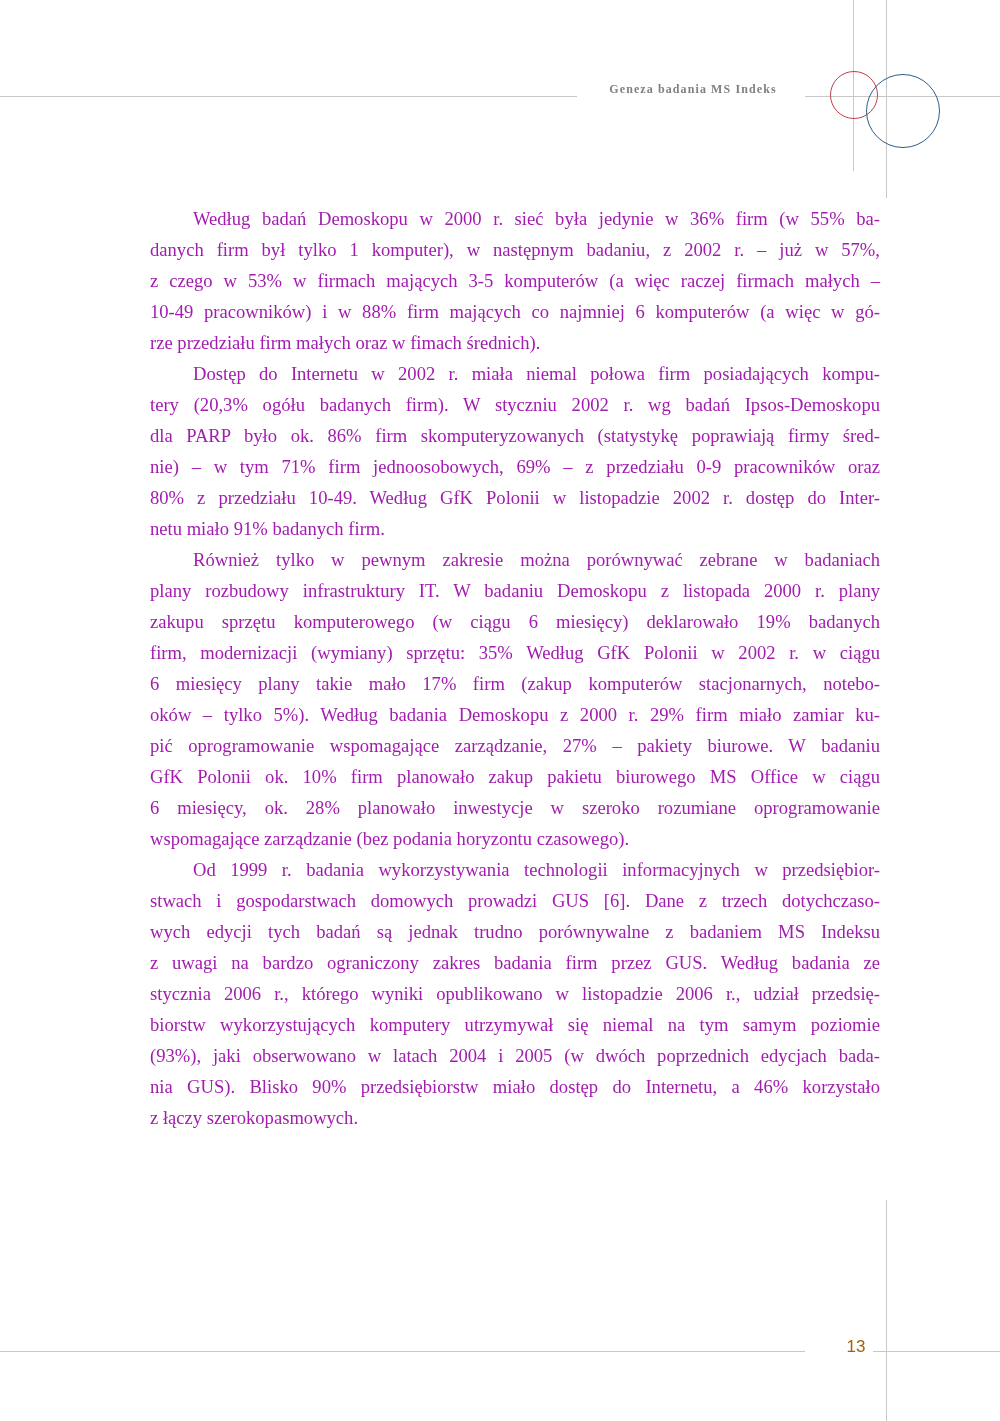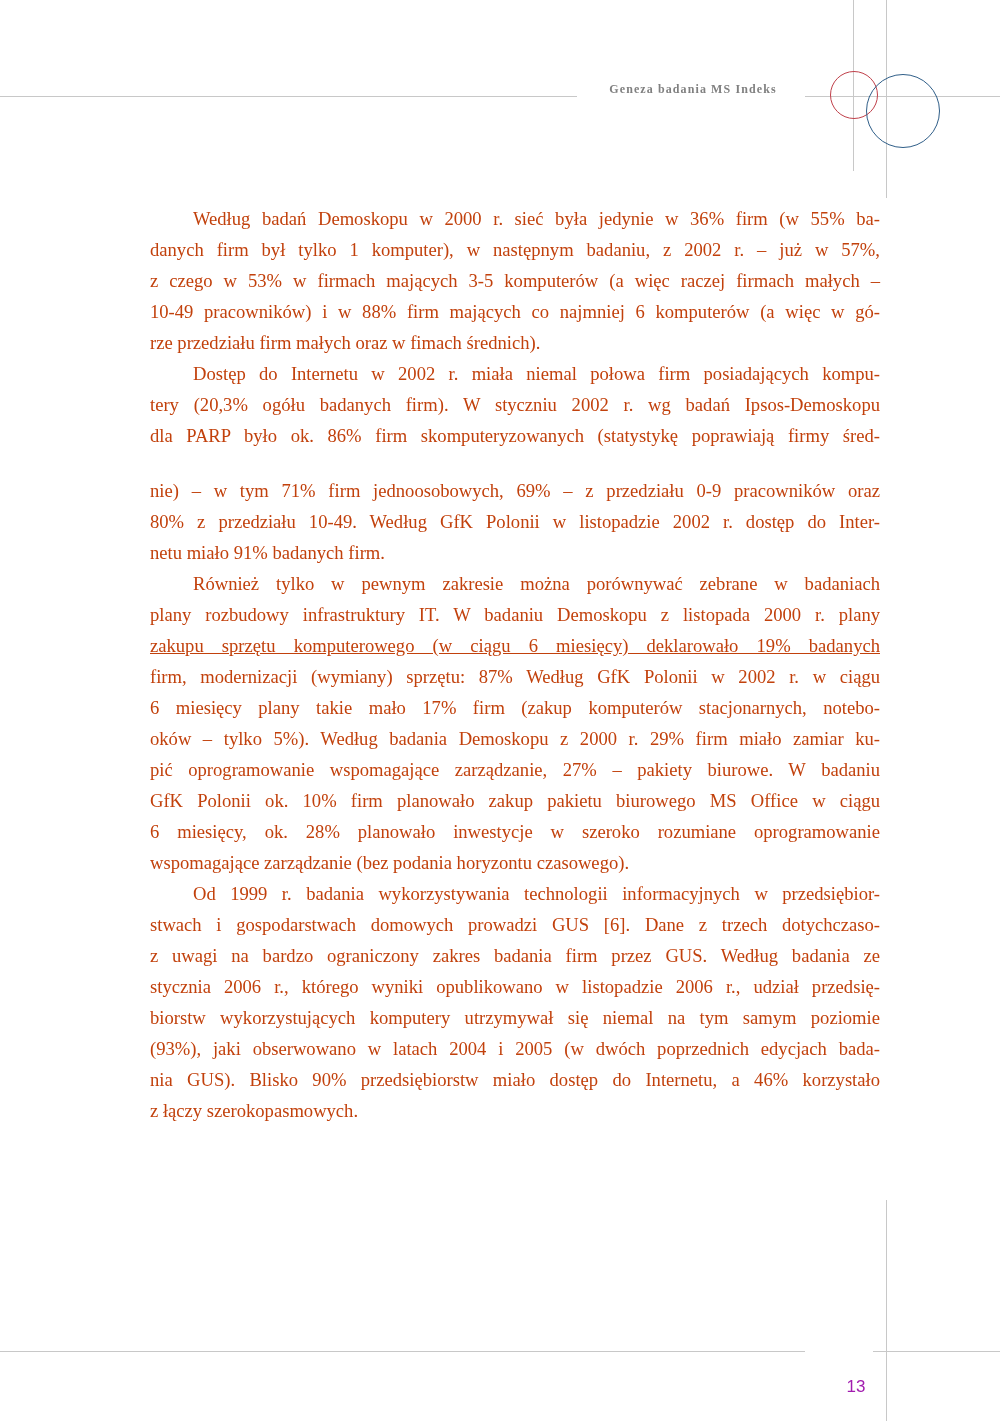--- a/index.html
+++ b/index.html
@@ -3,25 +3,25 @@
   <meta charset="utf-8">
   <style>
     html, body { margin: 0; padding: 0; background: #ffffff; }
     body { width: 1000px; height: 1421px; position: relative; overflow: hidden; font-family: "Liberation Serif", "DejaVu Serif", serif; }
     .rule-h { position: absolute; height: 1px; background: #c8c8c8; }
     .rule-v { position: absolute; width: 1px; background: #c8c8c8; }
     .running-head { position: absolute; left: 585px; top: 82px; width: 216px; text-align: center; font-size: 12px; font-weight: bold; letter-spacing: 1.1px; color: #808080; white-space: nowrap; }
     .circle { position: absolute; border-radius: 50%; box-sizing: border-box; background: transparent; }
     .circle.red { left: 830px; top: 71px; width: 48px; height: 48px; border: 1.5px solid #c0404a; }
     .circle.blue { left: 866px; top: 74px; width: 74px; height: 74px; border: 1.5px solid #2f5e88; }
-    .body-text { position: absolute; left: 150px; top: 203px; width: 730px; color: #c2410c; font-size: 18.6px; }
+    .body-text { position: absolute; left: 150px; top: 203px; width: 730px; color: #a21caf; font-size: 18.6px; }
     .line { height: 31px; line-height: 31px; text-align: justify; text-align-last: justify; white-space: nowrap; overflow: visible; }
     .line.indent { padding-left: 43px; }
     .line.last { text-align-last: left; }
-    .page-number { position: absolute; left: 838px; top: 1337px; width: 36px; text-align: center; font-family: "Liberation Sans", sans-serif; font-size: 17px; color: #a21caf; margin-top: 40px; }
+    .page-number { position: absolute; left: 838px; top: 1337px; width: 36px; text-align: center; font-family: "Liberation Sans", sans-serif; font-size: 17px; color: #a16207; }
   </style>
 </head>
 <body>
 
 <div class="rule-h" style="left:0; top:96px; width:577px;"></div>
 <div class="rule-h" style="left:805px; top:96px; width:195px;"></div>
 <div class="rule-v" style="left:853px; top:0; height:171px;"></div>
 <div class="rule-v" style="left:886px; top:0; height:198px;"></div>
 
 <div class="circle red"></div>
@@ -34,39 +34,40 @@
       <div class="line indent" style="word-spacing: 0px;">Według badań Demoskopu w 2000 r. sieć była jedynie w 36% firm (w 55% ba-</div>
       <div class="line" style="word-spacing: 0px;">danych firm był tylko 1 komputer), w następnym badaniu, z 2002 r. – już w 57%,</div>
       <div class="line" style="word-spacing: 0px;">z czego w 53% w firmach mających 3-5 komputerów (a więc raczej firmach małych –</div>
       <div class="line" style="word-spacing: 0px;">10-49 pracowników) i w 88% firm mających co najmniej 6 komputerów (a więc w gó-</div>
       <div class="line last">rze przedziału firm małych oraz w fimach średnich).</div>
     </div>
     <div>
       <div class="line indent" style="word-spacing: 0px;">Dostęp do Internetu w 2002 r. miała niemal połowa firm posiadających kompu-</div>
       <div class="line" style="word-spacing: 0px;">tery (20,3% ogółu badanych firm). W styczniu 2002 r. wg badań Ipsos-Demoskopu</div>
       <div class="line" style="word-spacing: 0px;">dla PARP było ok. 86% firm skomputeryzowanych (statystykę poprawiają firmy śred-</div>
-      <div class="line" style="word-spacing: 0px; margin-top: 24px;">nie) – w tym 71% firm jednoosobowych, 69% – z przedziału 0-9 pracowników oraz</div>
+      <div class="line" style="word-spacing: 0px;">nie) – w tym 71% firm jednoosobowych, 69% – z przedziału 0-9 pracowników oraz</div>
       <div class="line" style="word-spacing: 0px;">80% z przedziału 10-49. Według GfK Polonii w listopadzie 2002 r. dostęp do Inter-</div>
       <div class="line last">netu miało 91% badanych firm.</div>
     </div>
     <div>
       <div class="line indent" style="word-spacing: 0px;">Również tylko w pewnym zakresie można porównywać zebrane w badaniach</div>
       <div class="line" style="word-spacing: 0px;">plany rozbudowy infrastruktury IT. W badaniu Demoskopu z listopada 2000 r. plany</div>
-      <div class="line" style="word-spacing: 0px; text-decoration: underline;">zakupu sprzętu komputerowego (w ciągu 6 miesięcy) deklarowało 19% badanych</div>
-      <div class="line" style="word-spacing: 0px;">firm, modernizacji (wymiany) sprzętu: 87% Według GfK Polonii w 2002 r. w ciągu</div>
+      <div class="line" style="word-spacing: 0px;">zakupu sprzętu komputerowego (w ciągu 6 miesięcy) deklarowało 19% badanych</div>
+      <div class="line" style="word-spacing: 0px;">firm, modernizacji (wymiany) sprzętu: 35% Według GfK Polonii w 2002 r. w ciągu</div>
       <div class="line" style="word-spacing: 0px;">6 miesięcy plany takie mało 17% firm (zakup komputerów stacjonarnych, notebo-</div>
       <div class="line" style="word-spacing: 0px;">oków – tylko 5%). Według badania Demoskopu z 2000 r. 29% firm miało zamiar ku-</div>
       <div class="line" style="word-spacing: 0px;">pić oprogramowanie wspomagające zarządzanie, 27% – pakiety biurowe. W badaniu</div>
       <div class="line" style="word-spacing: 0px;">GfK Polonii ok. 10% firm planowało zakup pakietu biurowego MS Office w ciągu</div>
       <div class="line" style="word-spacing: 0px;">6 miesięcy, ok. 28% planowało inwestycje w szeroko rozumiane oprogramowanie</div>
       <div class="line last">wspomagające zarządzanie (bez podania horyzontu czasowego).</div>
     </div>
     <div>
       <div class="line indent" style="word-spacing: 0px;">Od 1999 r. badania wykorzystywania technologii informacyjnych w przedsiębior-</div>
       <div class="line" style="word-spacing: 0px;">stwach i gospodarstwach domowych prowadzi GUS [6]. Dane z trzech dotychczaso-</div>
+      <div class="line" style="word-spacing: 0px;">wych edycji tych badań są jednak trudno porównywalne z badaniem MS Indeksu</div>
       <div class="line" style="word-spacing: 0px;">z uwagi na bardzo ograniczony zakres badania firm przez GUS. Według badania ze</div>
       <div class="line" style="word-spacing: 0px;">stycznia 2006 r., którego wyniki opublikowano w listopadzie 2006 r., udział przedsię-</div>
       <div class="line" style="word-spacing: 0px;">biorstw wykorzystujących komputery utrzymywał się niemal na tym samym poziomie</div>
       <div class="line" style="word-spacing: 0px;">(93%), jaki obserwowano w latach 2004 i 2005 (w dwóch poprzednich edycjach bada-</div>
       <div class="line" style="word-spacing: 0px;">nia GUS). Blisko 90% przedsiębiorstw miało dostęp do Internetu, a 46% korzystało</div>
       <div class="line last">z łączy szerokopasmowych.</div>
     </div>
   </div>
 
 <div class="rule-h" style="left:0; top:1351px; width:805px;"></div>

